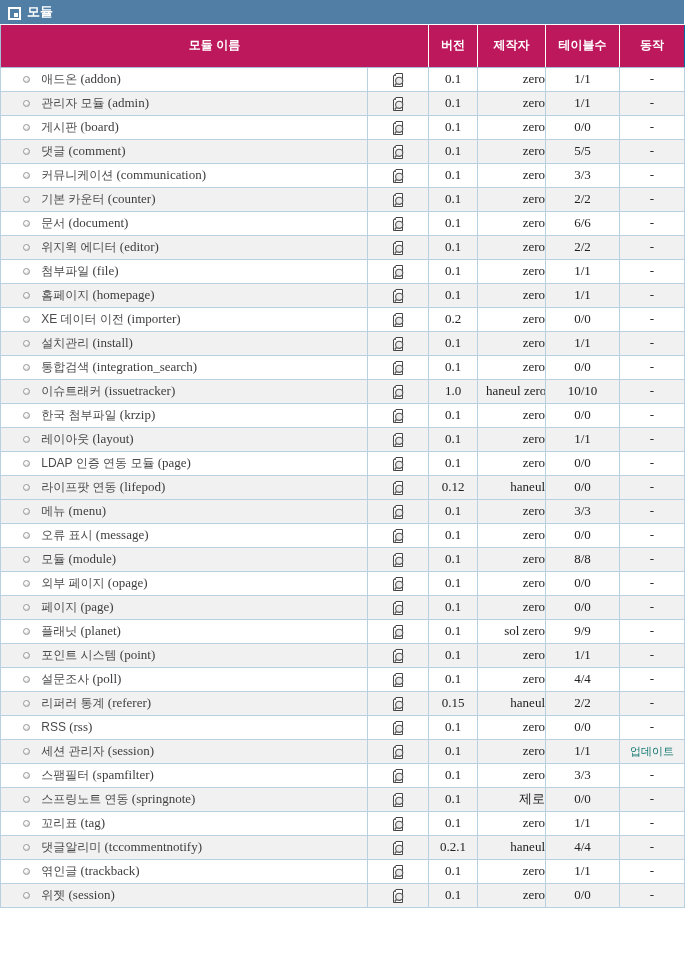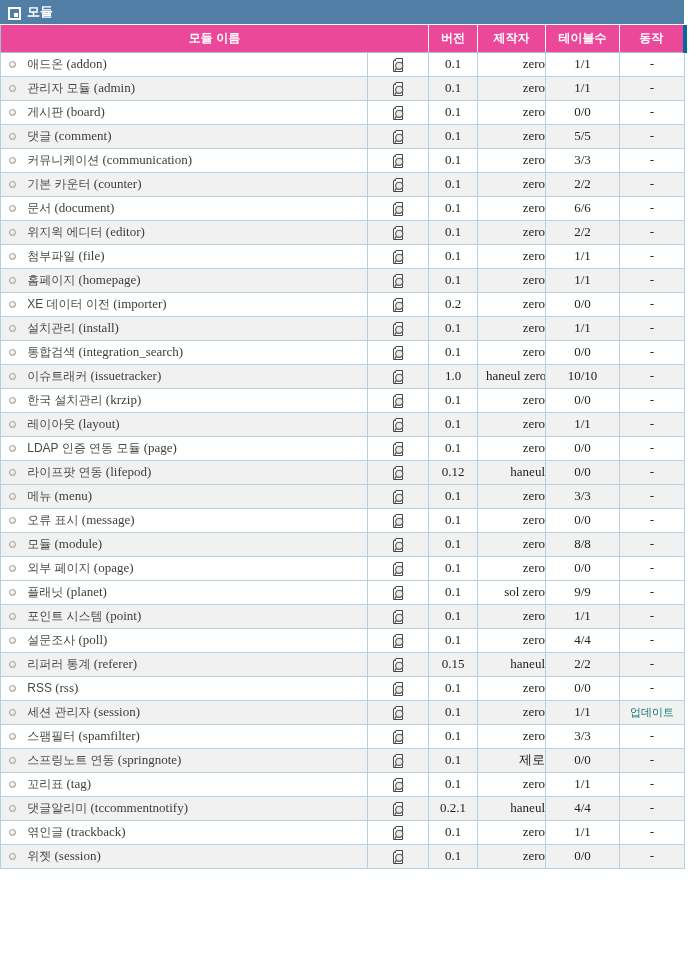--- a/index.html
+++ b/index.html
@@ -27,46 +27,46 @@
     table-layout:fixed;
   }
   col.c-name   { width:367px; }
   col.c-icon   { width:61px; }
   col.c-ver    { width:49px; }
   col.c-author { width:68px; }
   col.c-tables { width:74px; }
   col.c-action { width:65px; }
 
   th {
-    background:#ec4899;
+    background:#be185d;
     color:#ffffff;
     font-size:12px;
     font-weight:bold;
-    height:27px;
+    height:42px;
     text-align:center;
     border-left:1px solid #ffffff;
     border-bottom:1px solid #a3c0d4;
   }
   th:first-child { border-left:1px solid #a3c0d4; }
-  th:last-child  { border-right:4px solid #0369a1; }
+  th:last-child  { border-right:1px solid #0369a1; }
 
   td {
     height:24px;
     border:1px solid #b9d0e0;
     font-size:13px;
     color:#222222;
     font-family:"Liberation Serif","DejaVu Serif",serif;
     vertical-align:middle;
     overflow:hidden;
     white-space:nowrap;
   }
   tr.alt td { background:#f1f1f1; }
   tr:not(.alt) td { background:#ffffff; }
 
-  td.name-cell { text-align:left; padding-left:8px; }
+  td.name-cell { text-align:left; padding-left:22px; }
   td.icon-cell { text-align:center; }
   td.ver-cell, td.tables-cell, td.action-cell { text-align:center; }
   td.author-cell { text-align:right; padding-left:8px; }
 
   .bullet {
     display:inline-block;
     width:7px; height:7px;
     border-radius:50%;
     border:1px solid #9a9a9a;
     background:radial-gradient(circle at 35% 30%, #ffffff 20%, #d6d6d6 80%, #bbbbbb 100%);
@@ -421,21 +421,21 @@
       </span>
     </td>
     <td class="ver-cell">1.0</td>
     <td class="author-cell">haneul zero</td>
     <td class="tables-cell">10/10</td>
     <td class="action-cell"><span class="action-dash">-</span></td>
   </tr>
         <tr>
     <td class="name-cell">
       <span class="bullet"></span>
-      <span class="kname">한국 설치관리</span>
+      <span class="kname">한국 첨부파일</span>
       <span class="ename">(krzip)</span>
     </td>
     <td class="icon-cell">
       <span class="detail-icon">
         <svg width="16" height="16" viewBox="0 0 16 16">
           <path d="M6 1.5 H12.5 V14.5 H3.5 V4 Z" fill="#ffffff" stroke="#444444" stroke-width="1"></path>
           <path d="M6 1.5 L6 4 L3.5 4 Z" fill="#555555"></path>
           <circle cx="9.2" cy="8.8" r="3.6" fill="#e8e8e8" fill-opacity="0.9" stroke="#555555" stroke-width="1.1"></circle>
           <line x1="6.4" y1="11.6" x2="4.8" y2="13.4" stroke="#555555" stroke-width="1.5"></line>
         </svg>
@@ -570,20 +570,41 @@
     <td class="ver-cell">0.1</td>
     <td class="author-cell">zero</td>
     <td class="tables-cell">8/8</td>
     <td class="action-cell"><span class="action-dash">-</span></td>
   </tr>
         <tr>
     <td class="name-cell">
       <span class="bullet"></span>
       <span class="kname">외부 페이지</span>
       <span class="ename">(opage)</span>
+    </td>
+    <td class="icon-cell">
+      <span class="detail-icon">
+        <svg width="16" height="16" viewBox="0 0 16 16">
+          <path d="M6 1.5 H12.5 V14.5 H3.5 V4 Z" fill="#ffffff" stroke="#444444" stroke-width="1"></path>
+          <path d="M6 1.5 L6 4 L3.5 4 Z" fill="#555555"></path>
+          <circle cx="9.2" cy="8.8" r="3.6" fill="#e8e8e8" fill-opacity="0.9" stroke="#555555" stroke-width="1.1"></circle>
+          <line x1="6.4" y1="11.6" x2="4.8" y2="13.4" stroke="#555555" stroke-width="1.5"></line>
+        </svg>
+      </span>
+    </td>
+    <td class="ver-cell">0.1</td>
+    <td class="author-cell">zero</td>
+    <td class="tables-cell">0/0</td>
+    <td class="action-cell"><span class="action-dash">-</span></td>
+  </tr>
+        <tr class="alt">
+    <td class="name-cell">
+      <span class="bullet"></span>
+      <span class="kname">페이지</span>
+      <span class="ename">(page)</span>
     </td>
     <td class="icon-cell">
       <span class="detail-icon">
         <svg width="16" height="16" viewBox="0 0 16 16">
           <path d="M6 1.5 H12.5 V14.5 H3.5 V4 Z" fill="#ffffff" stroke="#444444" stroke-width="1"></path>
           <path d="M6 1.5 L6 4 L3.5 4 Z" fill="#555555"></path>
           <circle cx="9.2" cy="8.8" r="3.6" fill="#e8e8e8" fill-opacity="0.9" stroke="#555555" stroke-width="1.1"></circle>
           <line x1="6.4" y1="11.6" x2="4.8" y2="13.4" stroke="#555555" stroke-width="1.5"></line>
         </svg>
       </span>

